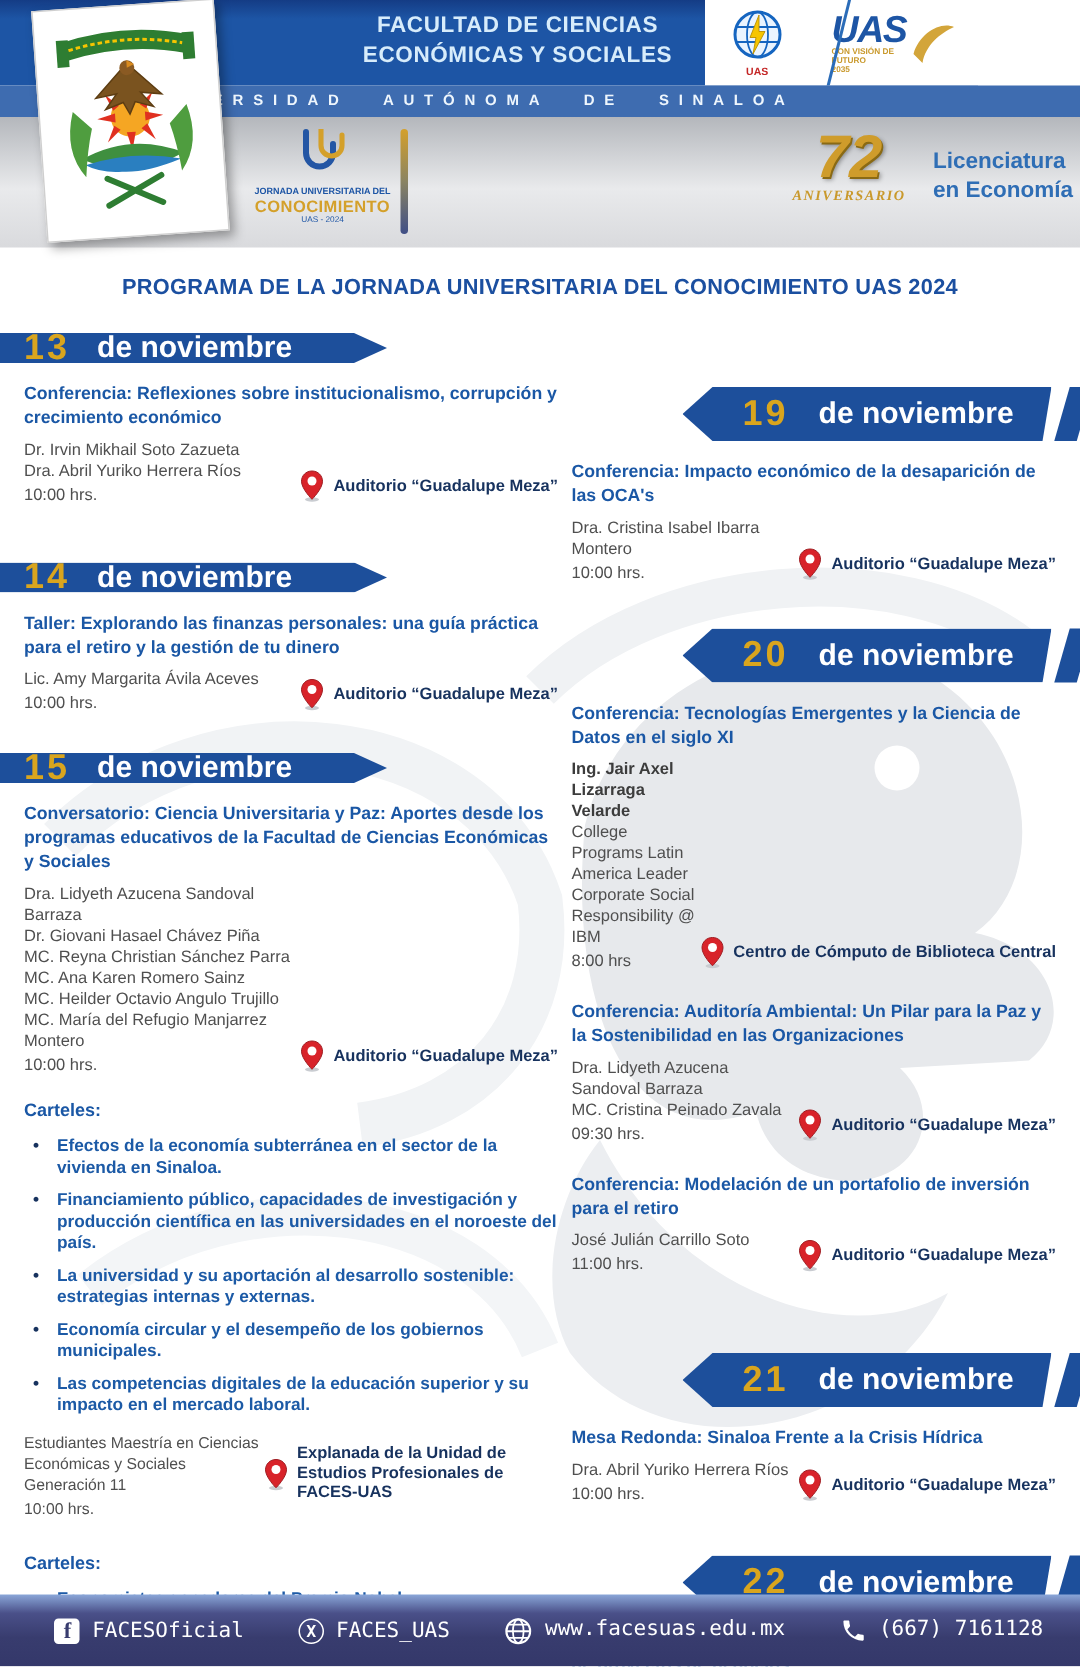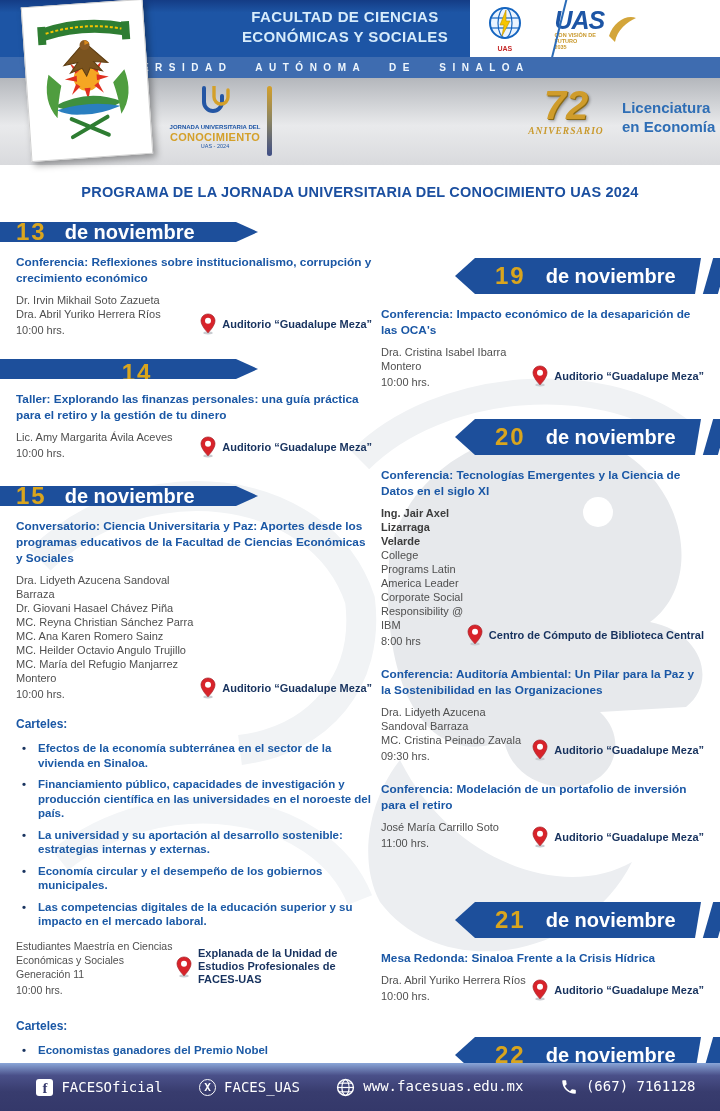--- a/index.html
+++ b/index.html
@@ -230,21 +230,21 @@
           <svg class="pin" width="16" height="22" viewBox="0 0 24 32">
               <ellipse cx="12" cy="29.5" rx="7" ry="2.2" fill="#c9ccd1"></ellipse>
               <path d="M12 1C6 1 1.5 5.6 1.5 11.3c0 7.6 10.5 18 10.5 18s10.5-10.4 10.5-18C22.5 5.6 18 1 12 1z" fill="#d8232a" stroke="#9f1d22"></path>
               <circle cx="12" cy="11" r="4.5" fill="#fff"></circle>
             </svg>
           <span>Auditorio “Guadalupe Meza”</span>
         </div>
       </div>
     </div>
 
-    <div class="banner-l" style="margin-top:22px;flex-direction:column;">
+    <div class="banner-l" style="margin-top:38px;">
       <span class="banner-day">14</span>
       <span class="banner-month">de noviembre</span>
     </div>
 
     <div class="event">
       <div class="event-title">Taller: Explorando las finanzas personales: una guía práctica para el retiro y la gestión de tu dinero</div>
       <div class="event-body">
         <div class="event-info">
           <div>
               <div class="speaker">Lic. Amy Margarita Ávila Aceves</div>
@@ -402,21 +402,21 @@
           <span>Auditorio “Guadalupe Meza”</span>
         </div>
       </div>
     </div>
 
     <div class="event" style="margin-top:18px;">
       <div class="event-title">Conferencia: Modelación de un portafolio de inversión para el retiro</div>
       <div class="event-body">
         <div class="event-info">
           <div>
-              <div class="speaker">José María Carrillo Soto</div>
+              <div class="speaker">José Julián Carrillo Soto</div>
             </div>
           <div class="time">11:00 hrs.</div>
         </div>
         <div class="event-loc">
           <svg class="pin" width="16" height="22" viewBox="0 0 24 32">
               <ellipse cx="12" cy="29.5" rx="7" ry="2.2" fill="#c9ccd1"></ellipse>
               <path d="M12 1C6 1 1.5 5.6 1.5 11.3c0 7.6 10.5 18 10.5 18s10.5-10.4 10.5-18C22.5 5.6 18 1 12 1z" fill="#d8232a" stroke="#9f1d22"></path>
               <circle cx="12" cy="11" r="4.5" fill="#fff"></circle>
             </svg>
           <span>Auditorio “Guadalupe Meza”</span>

